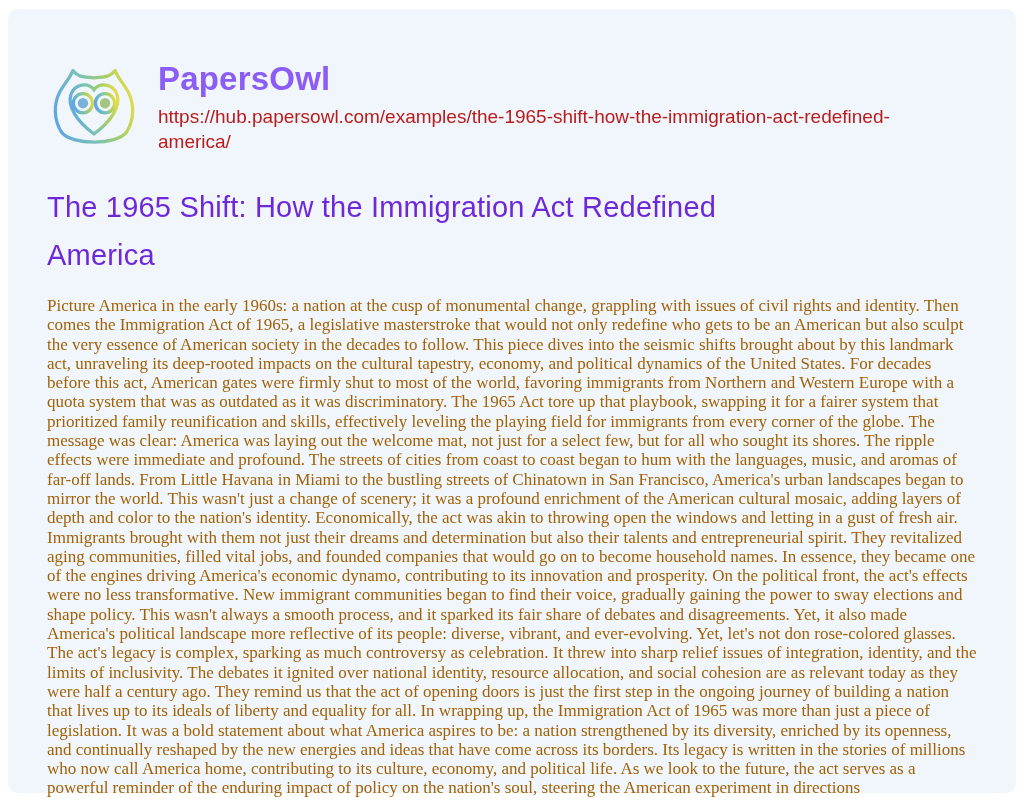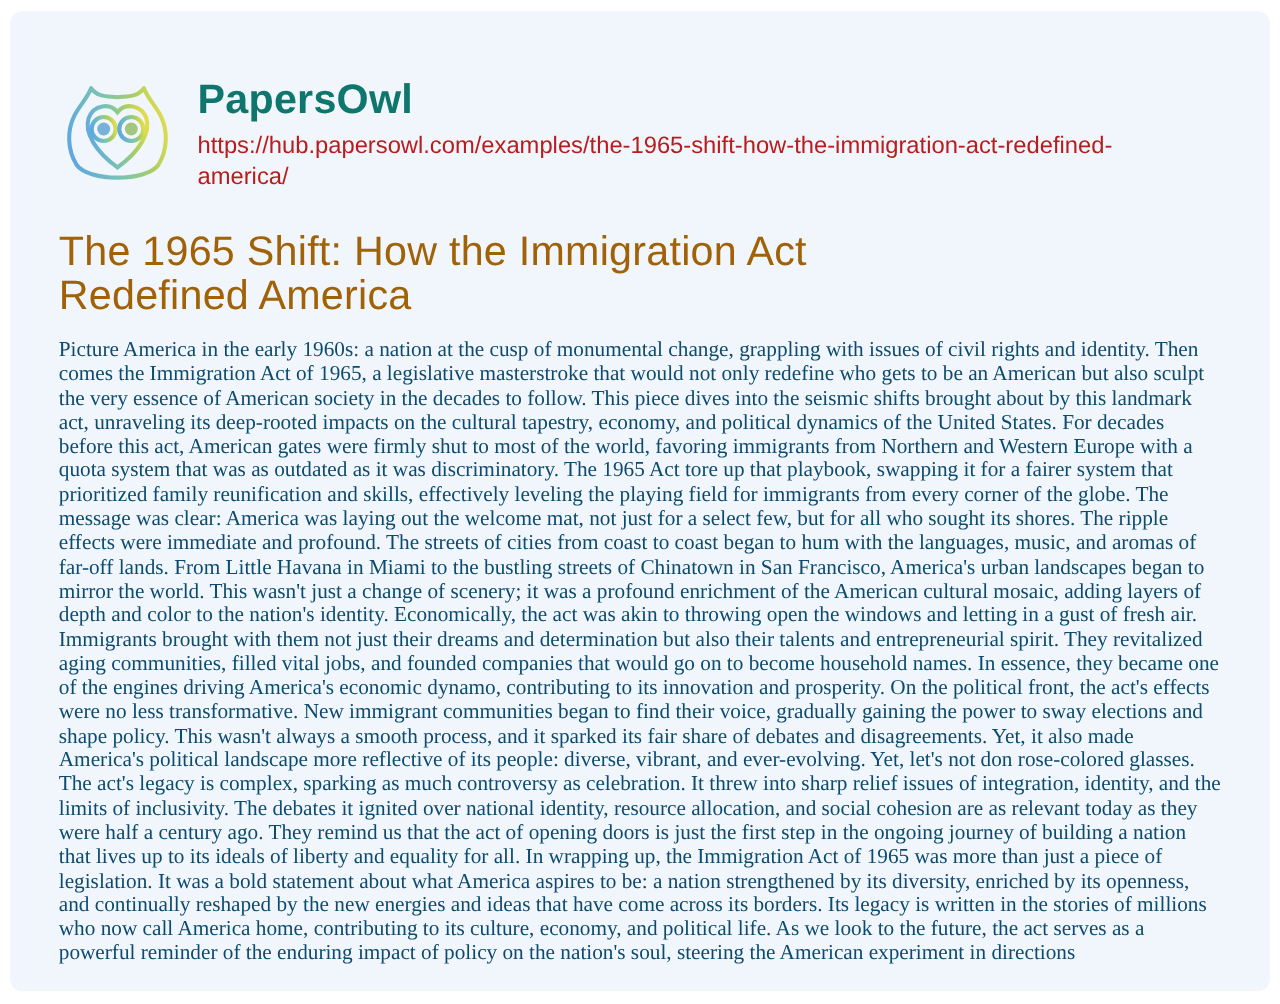--- a/index.html
+++ b/index.html
@@ -10,36 +10,36 @@
     background:#f1f6fc; border-radius:10px;
   }
   .header {
     display:flex; align-items:flex-start;
     padding:48px 40px 0 38px; gap:16px;
   }
   .logo { width:96px; height:102px; flex:0 0 auto; }
   .logo svg { width:100%; height:100%; display:block; }
   .head-text { padding-top:2px; }
   .brand {
-    font-size:33px; font-weight:bold; color:#0f766e; letter-spacing:0.2px;
+    font-size:33px; font-weight:bold; color:#8b5cf6; letter-spacing:0.2px;
     line-height:40px;
   }
   .url {
     margin-top:5px; font-size:19px; line-height:25px; color:#b91c1c;
     max-width:742px; word-break:break-all; text-decoration:none; display:block;
   }
   .title {
     margin:24px 40px 0 39px; max-width:724px;
-    font-size:33px; line-height:35px; font-weight:500; color:#a16207;
+    font-size:29px; line-height:48px; font-weight:500; color:#6d28d9;
     letter-spacing:0.2px;
   }
   .body-text {
     margin:17px 39px 0 39px; width:930px;
     font-family:"Liberation Serif", serif;
-    font-size:17px; line-height:19.3px; color:#0c4a6e;
+    font-size:17px; line-height:19.3px; color:#a16207;
     text-align:left;
   }
 </style>
 </head>
 <body>
 
 <div class="card">
 
   <div class="header">
 

